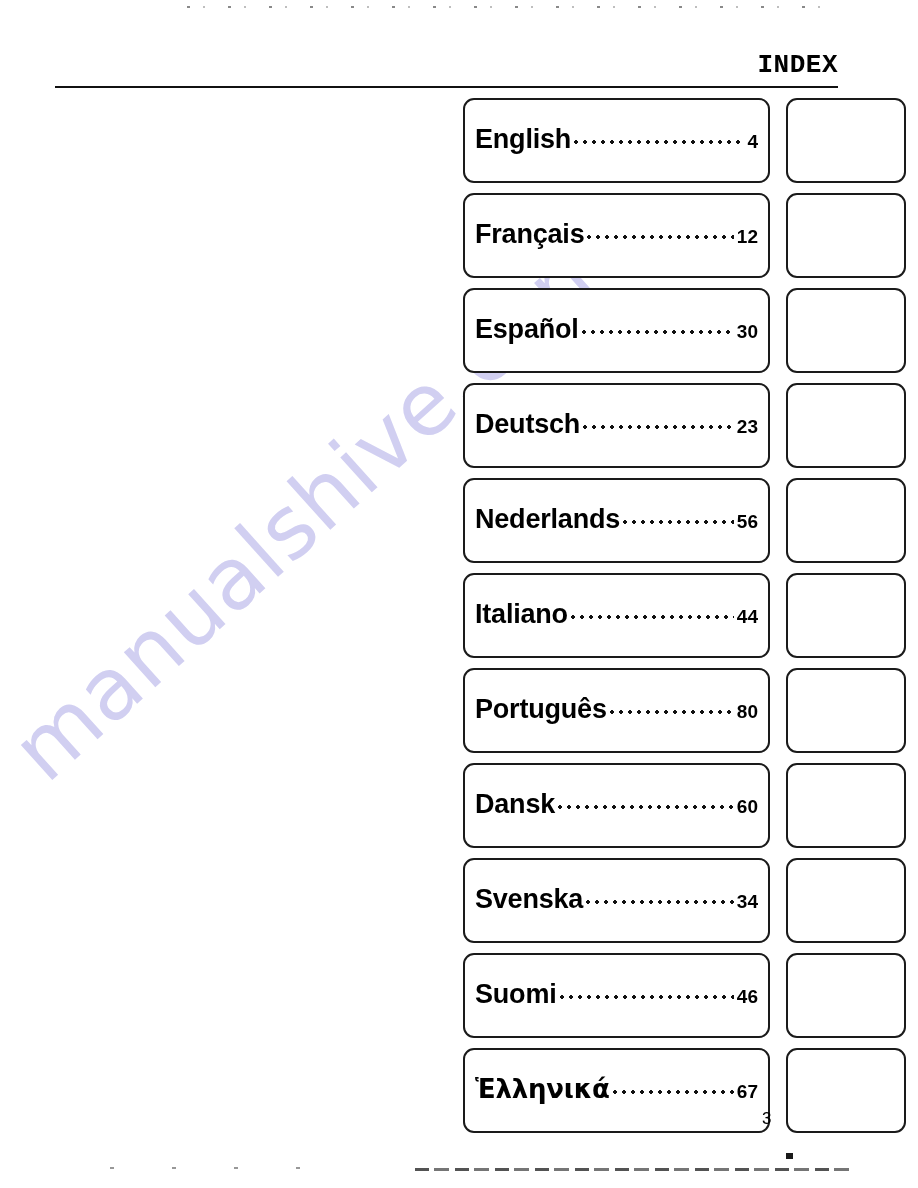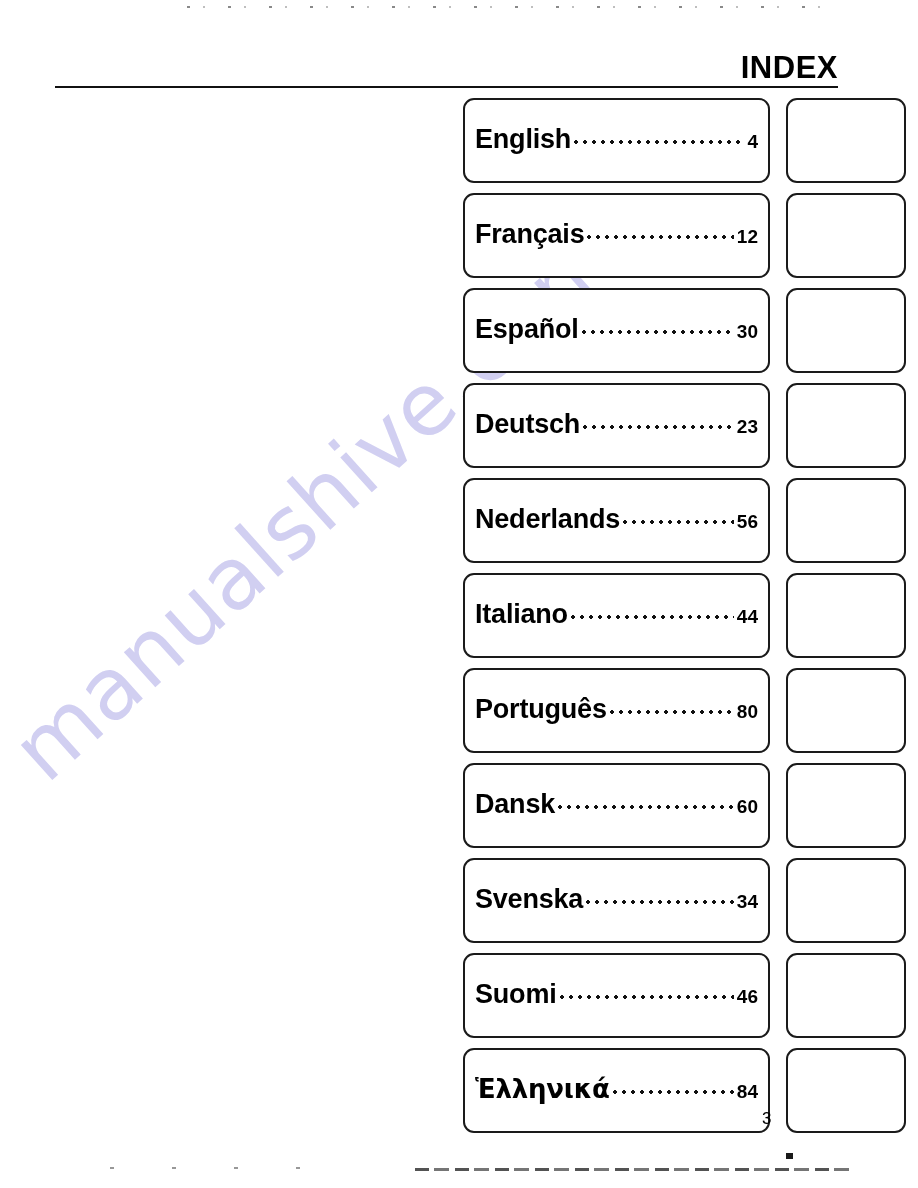--- a/index.html
+++ b/index.html
@@ -97,24 +97,24 @@
     width: 7px;
     height: 6px;
     background: #1a1a1a;
   }
 
   
   #header-title {
     position: absolute;
     right: 80px;
     top: 50px;
-    font-size: 31px;
+    font-size: 26px;
     font-weight: 700;
     letter-spacing: 0.5px;
-    font-family: Liberation Sans, sans-serif;
+    font-family: Liberation Mono, monospace;
   }
   #header-rule {
     position: absolute;
     left: 55px;
     top: 86px;
     width: 783px;
     height: 2px;
     background: #111111;
   }
 
@@ -343,21 +343,21 @@
             <span class="leader"></span>
             <span class="page-num">46</span>
           </div>
         </div>
       </div>
       <div class="index-row">
         <div class="index-box">
           <div class="index-line">
             <span class="lang-name greek">Ἑλληνικά</span>
             <span class="leader"></span>
-            <span class="page-num">84</span>
+            <span class="page-num">67</span>
           </div>
         </div>
       </div>
     </div>
 
   <div id="side-tabs">
       <div class="tab-row">
         <div class="tab-box">
           <span class="tab-label">English</span>
         </div>

